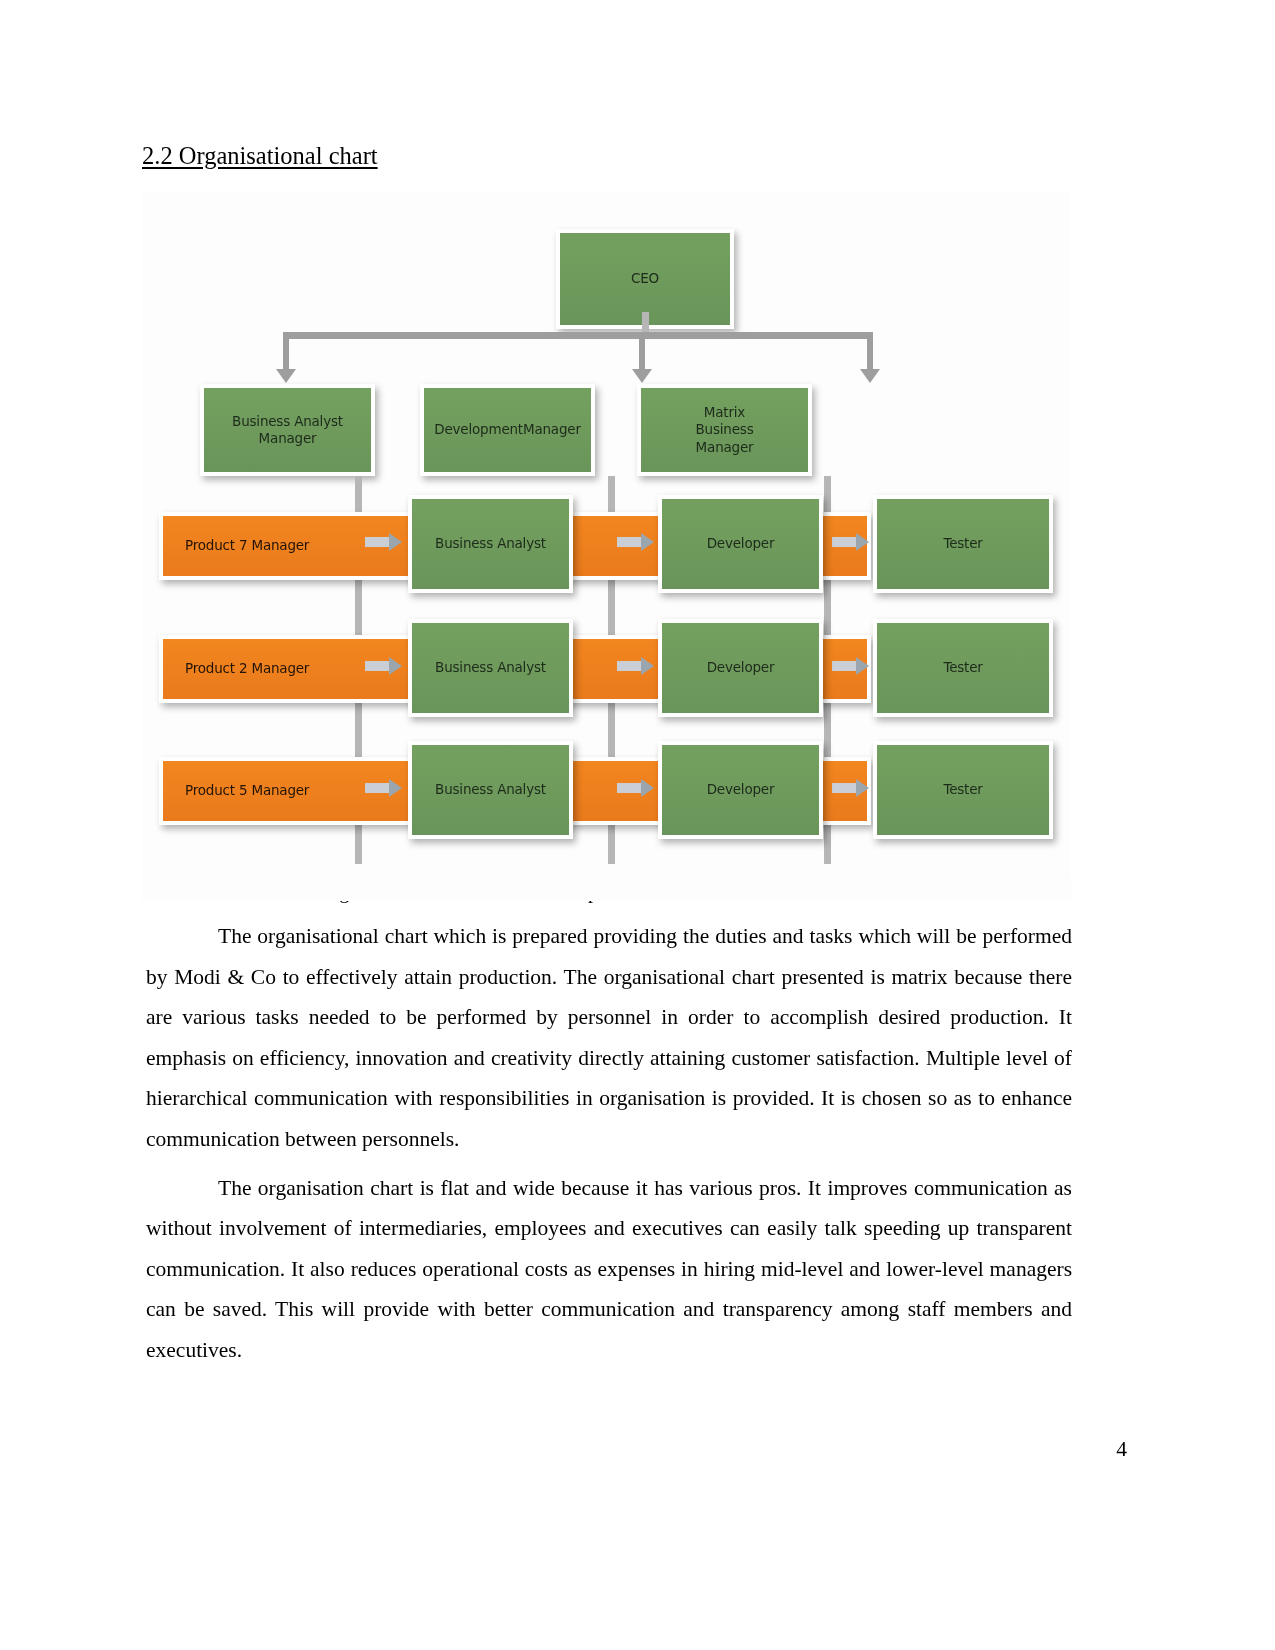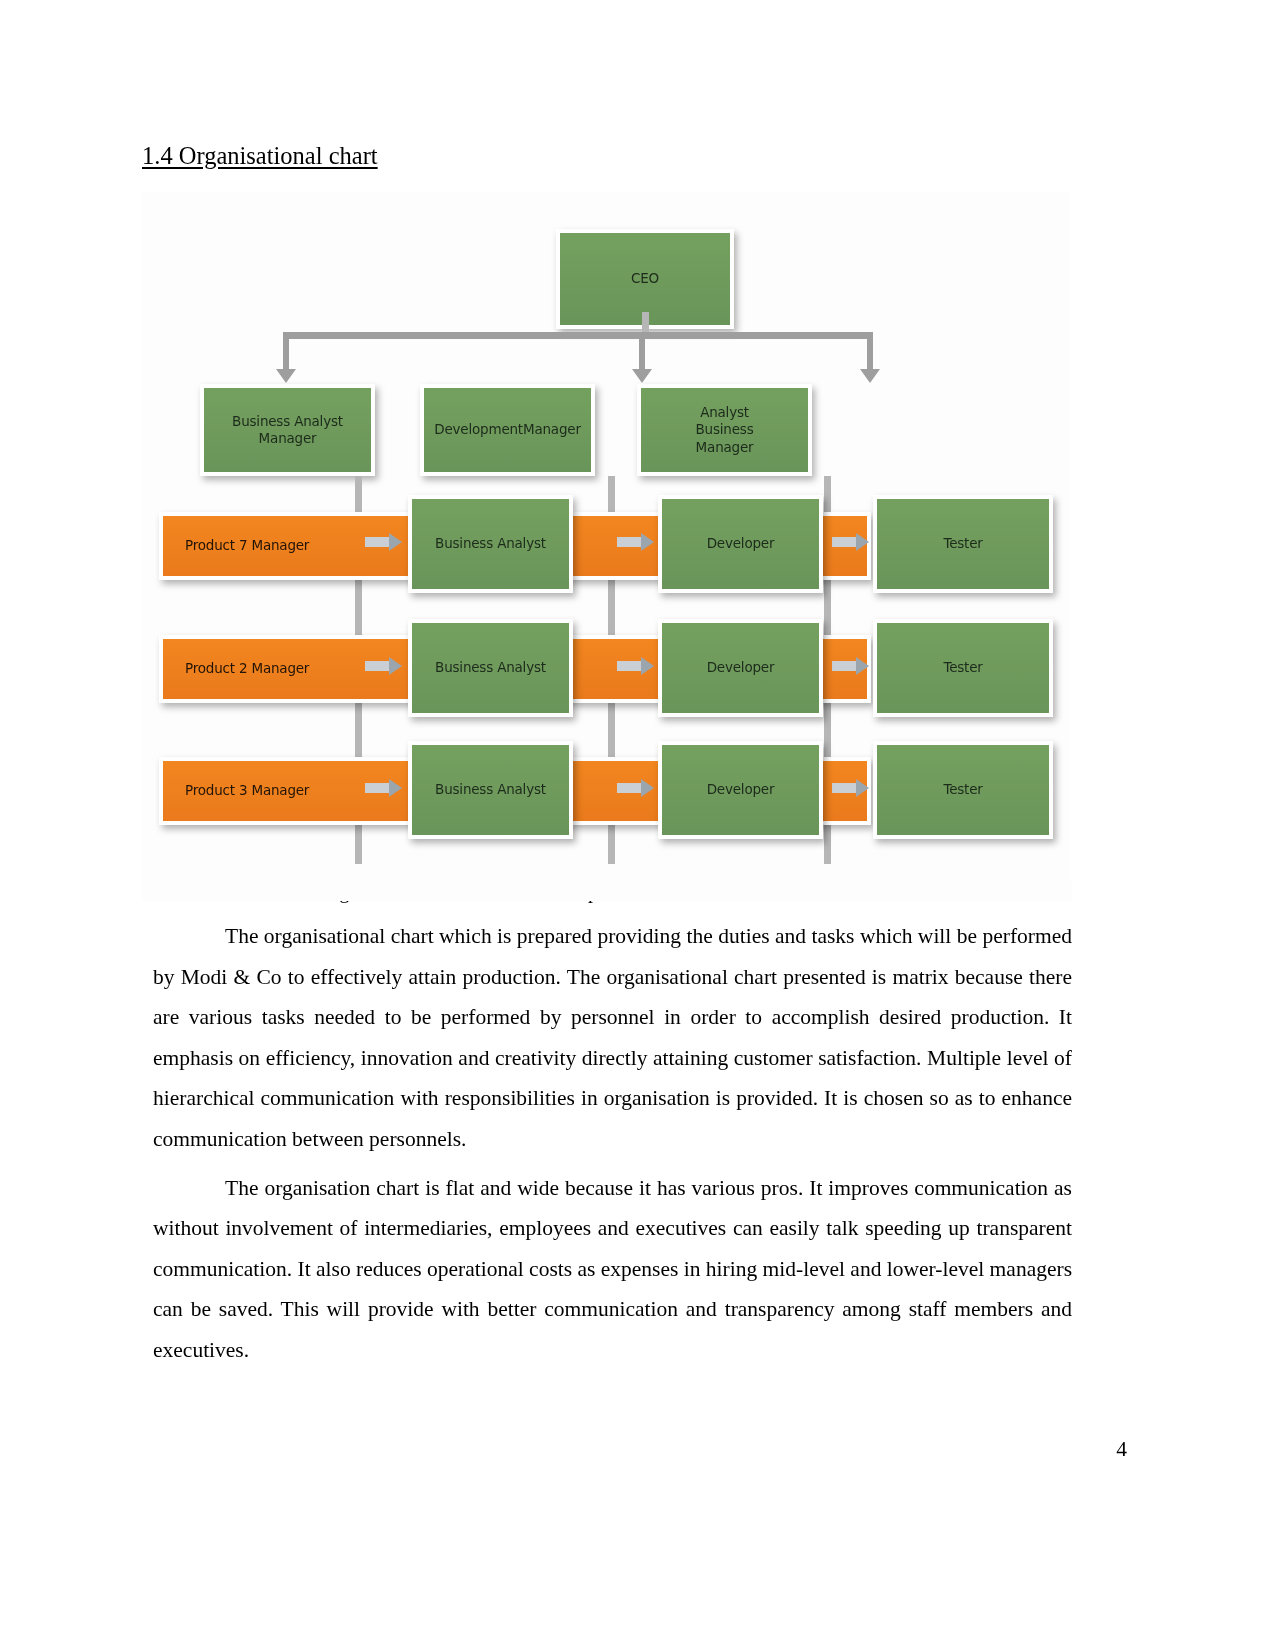--- a/index.html
+++ b/index.html
@@ -138,39 +138,39 @@
     position: absolute;
     left: 142px;
     top: 916px;
     width: 930px;
     font-size: 21.5px;
     line-height: 40.6px;
     text-align: justify;
     text-justify: inter-word;
   }
   .body p {
-    margin: 0 0 0 11px;
+    margin: 0 0 0 4px;
     text-indent: 72px;
   }
   .body p + p { margin-top: 8px; }
 
   
   .page-number {
     position: absolute;
     right: 148px;
     top: 1437px;
     font-size: 21.5px;
   }
 </style>
 </head>
 <body>
 
 <div class="page">
 
-  <div class="section-heading">1.4 Organisational chart</div>
+  <div class="section-heading">2.2 Organisational chart</div>
 
   <div class="figure">
     <div class="chartstage">
 
       <div class="node green" style="left:414px; top:37px; width:178px; height:100px;">
         <span>CEO</span>
       </div>
 
       <div class="vline" style="left:500px; top:120px; width:7px; height:23px;"></div>
 
@@ -185,21 +185,21 @@
 
       <div class="node green" style="left:58px; top:192px; width:175px; height:92px; flex-direction:column;">
         <span>Business Analyst</span>
         <span>Manager</span>
       </div>
       <div class="node green" style="left:278px; top:192px; width:175px; height:92px; ">
         <span>Development</span>
         <span>Manager</span>
       </div>
       <div class="node green" style="left:495px; top:192px; width:175px; height:92px; flex-direction:column;">
-        <span>Analyst</span>
+        <span>Matrix</span>
         <span>Business</span>
         <span>Manager</span>
       </div>
 
       <div class="vline" style="left:213px; top:284px; width:7px; height:388px;"></div>
       <div class="vline" style="left:466px; top:284px; width:7px; height:388px;"></div>
       <div class="vline" style="left:682px; top:284px; width:7px; height:388px;"></div>
 
       <div class="node orange" style="left:17px; top:320px; width:712px; height:68px;">
         <span>Product 7 Manager</span>
@@ -235,21 +235,21 @@
         <span>Business Analyst</span>
       </div>
       <div class="node green" style="left:516px; top:427px; width:165px; height:98px;">
         <span>Developer</span>
       </div>
       <div class="node green" style="left:731px; top:427px; width:180px; height:98px;">
         <span>Tester</span>
       </div>
 
       <div class="node orange" style="left:17px; top:565px; width:712px; height:68px;">
-        <span>Product 3 Manager</span>
+        <span>Product 5 Manager</span>
       </div>
       <div class="arrowstem" style="left:223px; top:591px; width:26px;"></div>
       <div class="arrowright" style="left:247px; top:587px;"></div>
       <div class="arrowstem" style="left:475px; top:591px; width:26px;"></div>
       <div class="arrowright" style="left:499px; top:587px;"></div>
       <div class="arrowstem" style="left:690px; top:591px; width:26px;"></div>
       <div class="arrowright" style="left:714px; top:587px;"></div>
 
       <div class="node green" style="left:266px; top:549px; width:165px; height:98px;">
         <span>Business Analyst</span>

